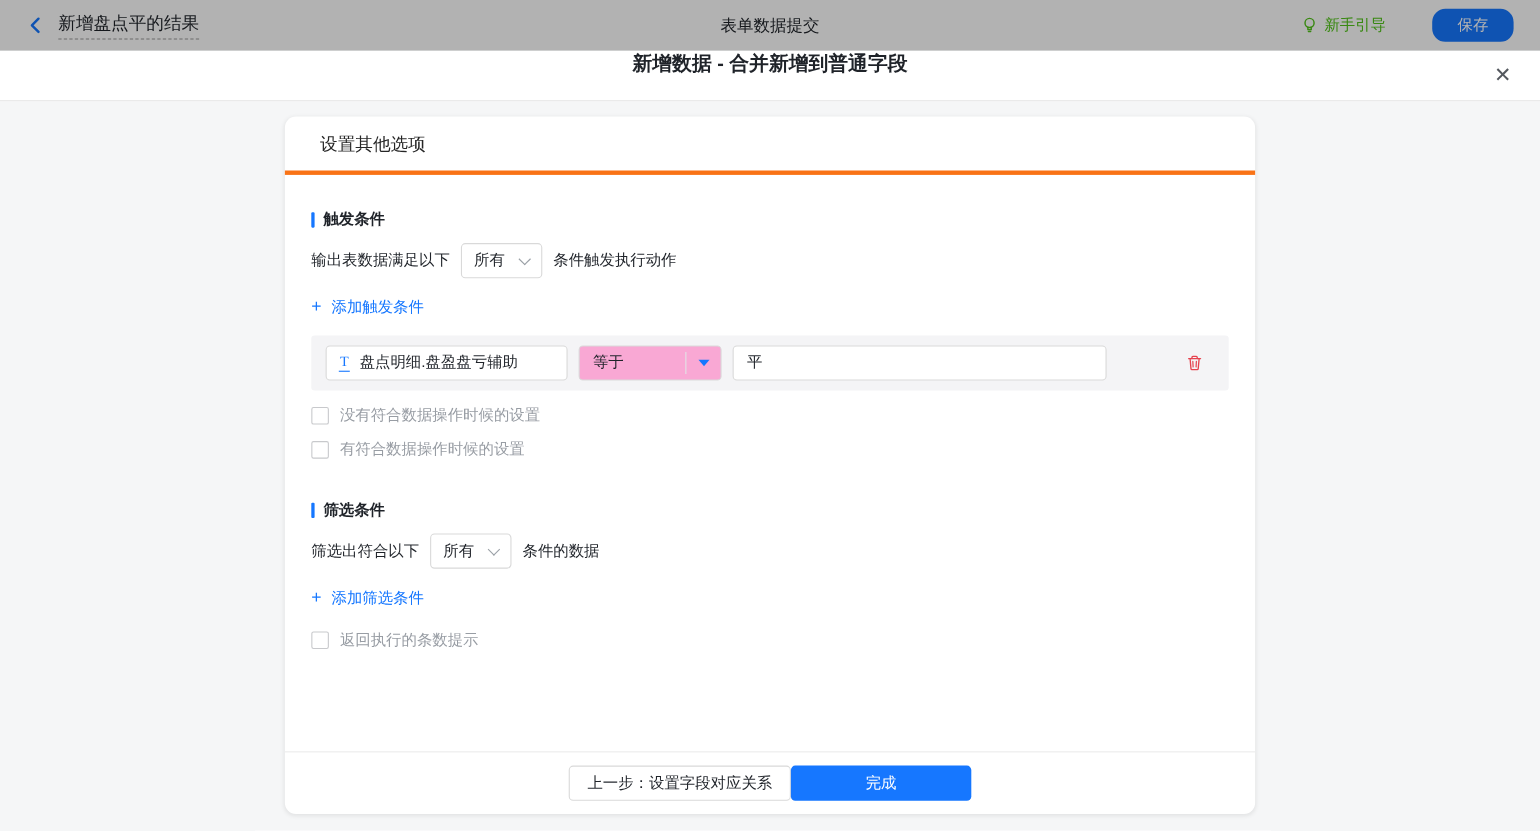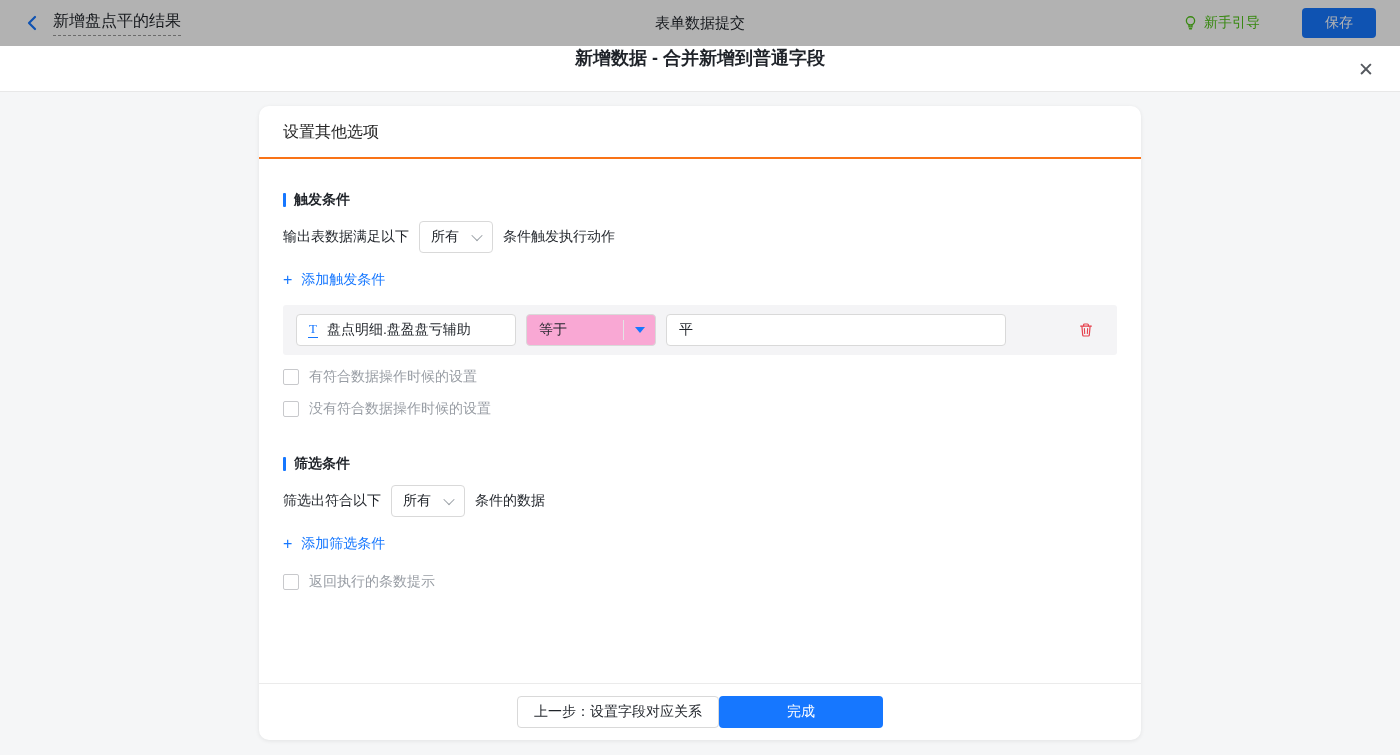--- a/index.html
+++ b/index.html
@@ -31,21 +31,21 @@
     border-bottom: 1px dashed #9a9a9a;
     padding-bottom: 3px;
   }
   .topbar-center {
     position: absolute; left: 50%; transform: translateX(-50%);
     font-size: 15px; color: #1f2329;
   }
   .topbar-right { margin-left: auto; display: flex; align-items: center; gap: 42px; }
   .guide { display: flex; align-items: center; gap: 6px; color: #52c41a; font-size: 14px; cursor: pointer; }
   .save-btn {
-    background: #1677ff; color: #fff; border: none; border-radius: 4px;
+    background: #1677ff; color: #fff; border: none; border-radius: 12px;
     height: 30px; padding: 0 23px; font-size: 14px; cursor: pointer;
     font-family: inherit;
   }
 
   
   .modal-header {
     position: relative;
     height: 46px;
     background: #fff;
     border-bottom: 1px solid #e8e8e8;
@@ -67,23 +67,23 @@
     width: 882px; height: 634px;
     margin: 0 auto;
     background: #fff;
     border-radius: 10px;
     box-shadow: 0 1px 4px rgba(0,0,0,0.08);
     display: flex; flex-direction: column;
   }
   .card-header {
     flex-shrink: 0;
     height: 53px; line-height: 52px;
-    padding: 0 24px;
+    padding: 0 32px;
     font-size: 16px; color: #262626;
-    border-bottom: 2px solid #f97316;
+    border-bottom: 4px solid #f97316;
   }
   .card-body { flex: 1; padding: 32px 24px 0; overflow: hidden; }
 
   .section-title {
     display: flex; align-items: center; gap: 8px;
     font-size: 14px; font-weight: bold; color: #1f2329;
   }
   .section-bar { width: 3px; height: 14px; background: #1677ff; border-radius: 1px; }
 
   .inline-row {
@@ -257,27 +257,27 @@
         <button class="trash-btn">
           <svg width="16" height="16" viewBox="0 0 16 16">
             <path d="M5.6 3.9 V2.9 c0-.5 .4-.9 .9-.9 h3 c.5 0 .9 .4 .9 .9 v1" fill="none" stroke="currentColor" stroke-width="1.2" stroke-linecap="round"></path>
             <path d="M2.6 4.1 h10.8" fill="none" stroke="currentColor" stroke-width="1.2" stroke-linecap="round"></path>
             <path d="M3.9 4.3 l.8 8.8 c.05 .5 .45 .9 .95 .9 h4.7 c.5 0 .9-.4 .95-.9 l.8-8.8" fill="none" stroke="currentColor" stroke-width="1.2" stroke-linecap="round" stroke-linejoin="round"></path>
             <path d="M6.4 6.6 l.25 4.9 M9.6 6.6 l-.25 4.9" fill="none" stroke="currentColor" stroke-width="1.1" stroke-linecap="round"></path>
           </svg>
         </button>
       </div>
 
+      <div class="checkbox-row">
+        <span class="checkbox"></span>
+        <span>没有符合数据操作时候的设置</span>
+      </div>
       <div class="checkbox-row cb-first">
         <span class="checkbox"></span>
         <span>有符合数据操作时候的设置</span>
-      </div>
-      <div class="checkbox-row">
-        <span class="checkbox"></span>
-        <span>没有符合数据操作时候的设置</span>
       </div>
 
       <div class="section-title section-gap">
         <span class="section-bar"></span>
         <span>筛选条件</span>
       </div>
 
       <div class="inline-row">
         <span>筛选出符合以下</span>
         <div class="select-box">

